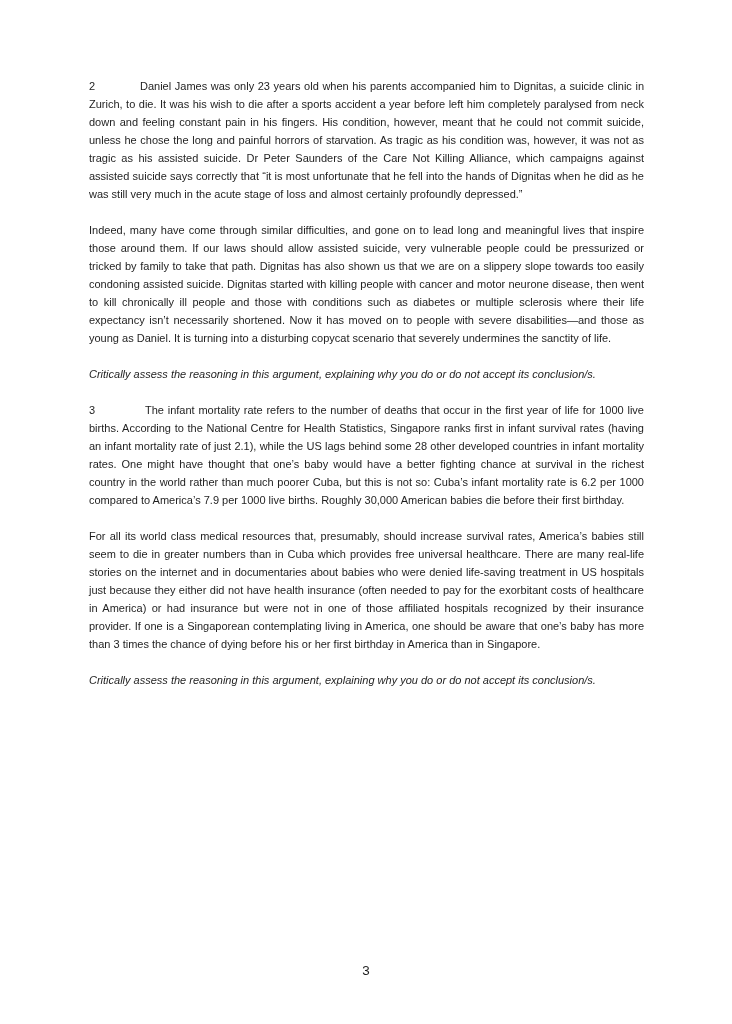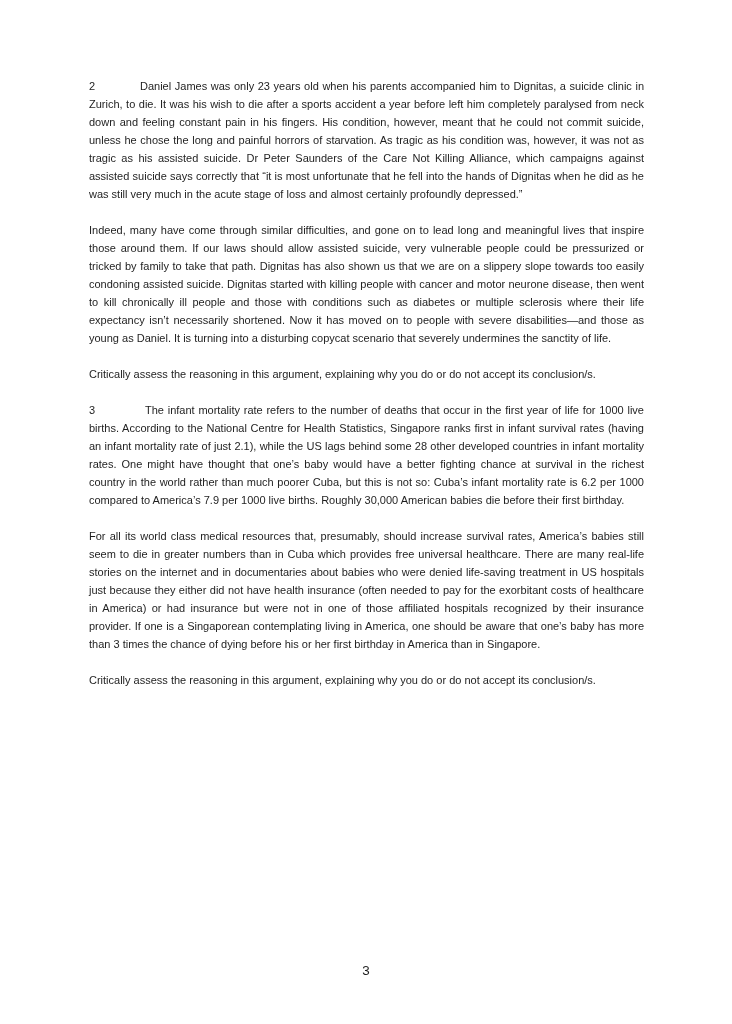--- a/index.html
+++ b/index.html
@@ -3,21 +3,21 @@
 <meta charset="utf-8">
 <style>
   html, body { margin: 0; padding: 0; background: #ffffff; }
   body { width: 732px; height: 1024px; position: relative; overflow: hidden; }
   .page {
     position: absolute; left: 89px; top: 77px; width: 555px;
     font-family: "Liberation Sans", sans-serif;
     font-size: 11px; line-height: 18px; color: #1e1e1e;
   }
   .para { margin: 0 0 18px 0; text-align: justify; text-align-last: left; }
-  .para.italic { }
+  .para.italic { font-style: italic; }
   .qnum { display: inline-block; width: 51px; }
   .qnum.q3 { width: 56px; }
   .page-number {
     position: absolute; left: 0; width: 732px; top: 963px; text-align: center;
     font-family: "Liberation Sans", sans-serif; font-size: 13.4px; color: #1e1e1e;
   }
 </style>
 </head>
 <body>
 

